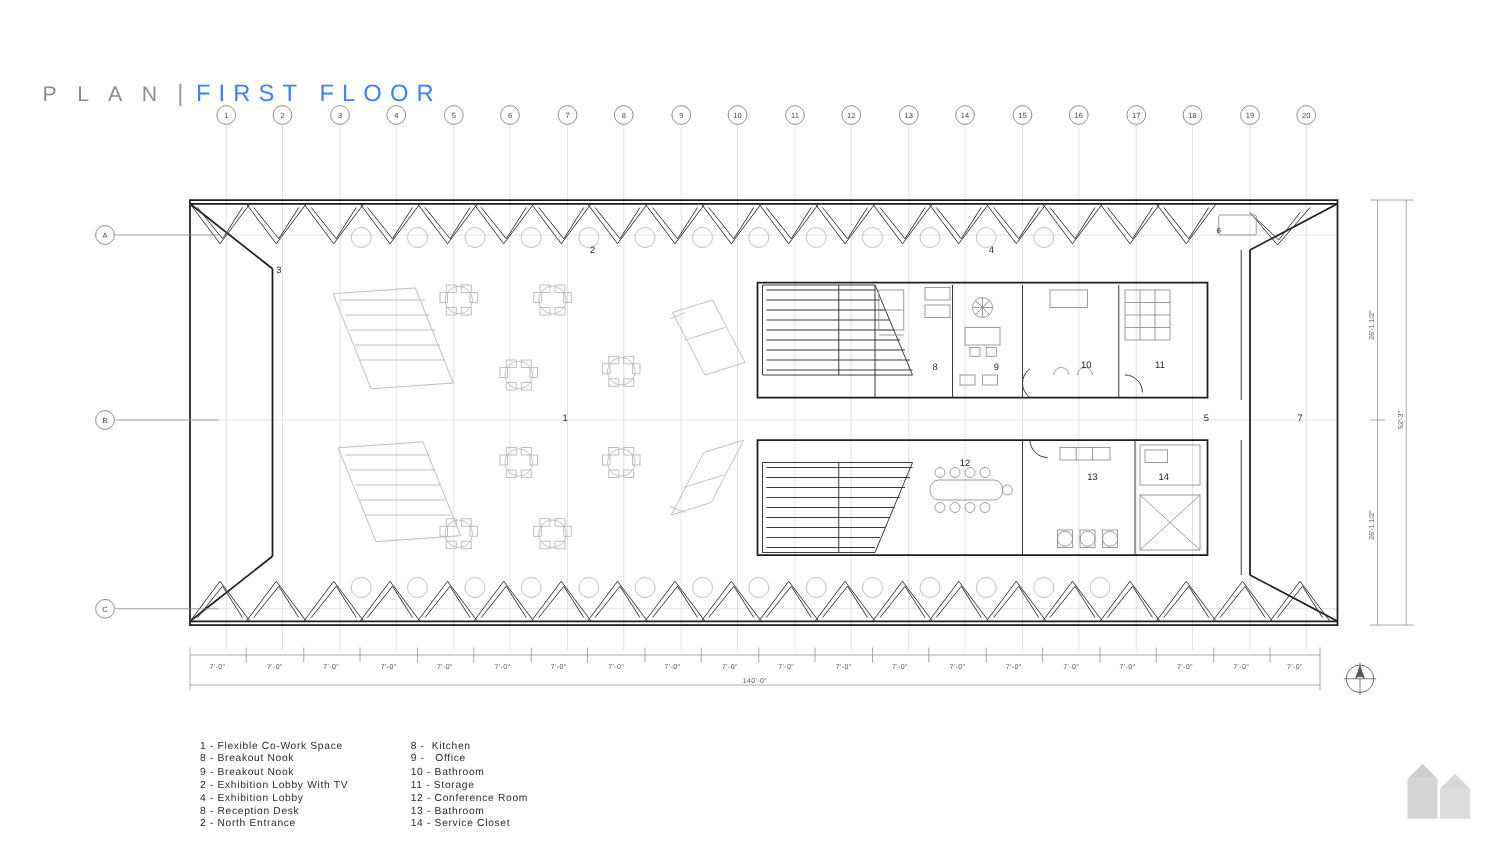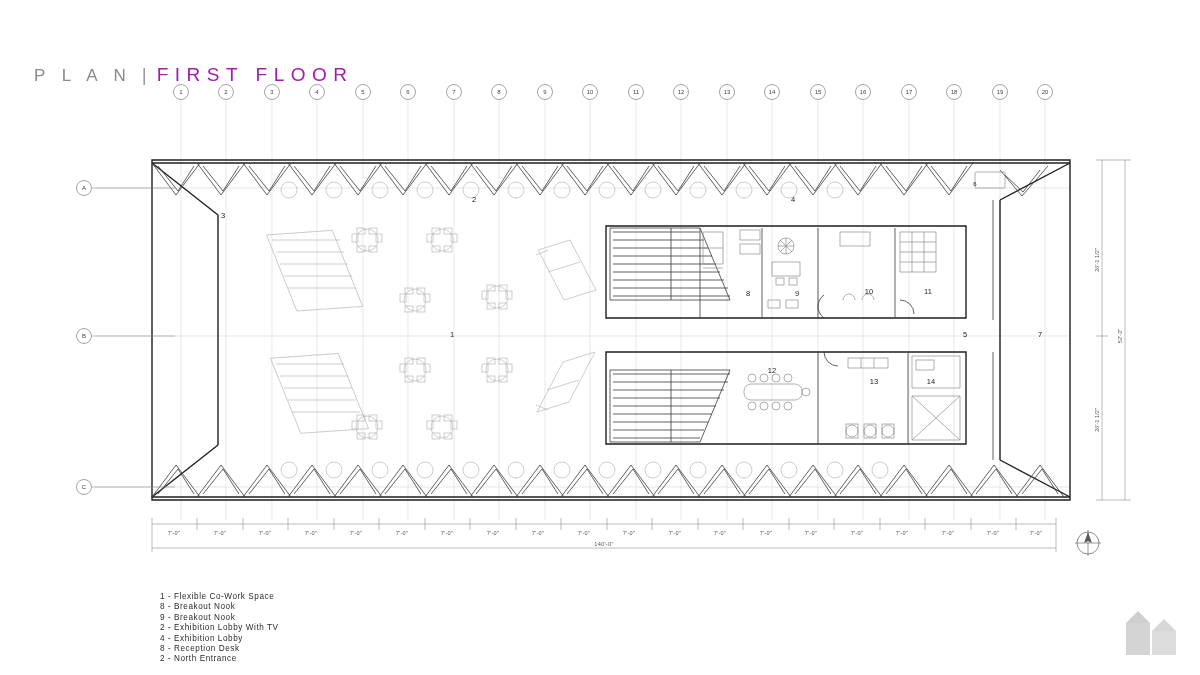--- a/index.html
+++ b/index.html
@@ -37,21 +37,21 @@
     margin-top: 36px;
   }
   .title-sep {
     font-size: 19px;
     color: #9a9a9a;
     font-weight: 300;
   }
   .title-floor {
     font-size: 19px;
     letter-spacing: 6.5px;
-    color: #a21caf;
+    color: #3b82f6;
     font-weight: 400;
   }
 
   
   .legend {
     position: absolute;
     left: 150px;
     top: 582px;
     display: flex;
     gap: 30px;
@@ -693,20 +693,29 @@
   <div class="legend">
     <ul>
       <li>1 - Flexible Co-Work Space</li>
       <li>8 - Breakout Nook</li>
       <li>9 - Breakout Nook</li>
       <li>2 - Exhibition Lobby With TV</li>
       <li>4 - Exhibition Lobby</li>
       <li>8 - Reception Desk</li>
       <li>2 - North Entrance</li>
     </ul>
+    <ul>
+      <li>8 -  Kitchen</li>
+      <li>9 -   Office</li>
+      <li>10 - Bathroom</li>
+      <li>11 - Storage</li>
+      <li>12 - Conference Room</li>
+      <li>13 - Bathroom</li>
+      <li>14 - Service Closet</li>
+    </ul>
   </div>
 
   <svg class="compass" viewBox="0 0 30 30">
     <circle cx="15" cy="15" r="11" fill="none" stroke="#6e6e6e" stroke-width="0.8"></circle>
     <line x1="15" y1="2" x2="15" y2="28" stroke="#6e6e6e" stroke-width="0.7"></line>
     <line x1="2" y1="15" x2="28" y2="15" stroke="#6e6e6e" stroke-width="0.7"></line>
     <path d="M 15 4 L 19 15 L 15 13 L 11 15 Z" fill="#5a5a5a"></path>
   </svg>
 
   <svg class="corner-logo" viewBox="0 0 62 52">

